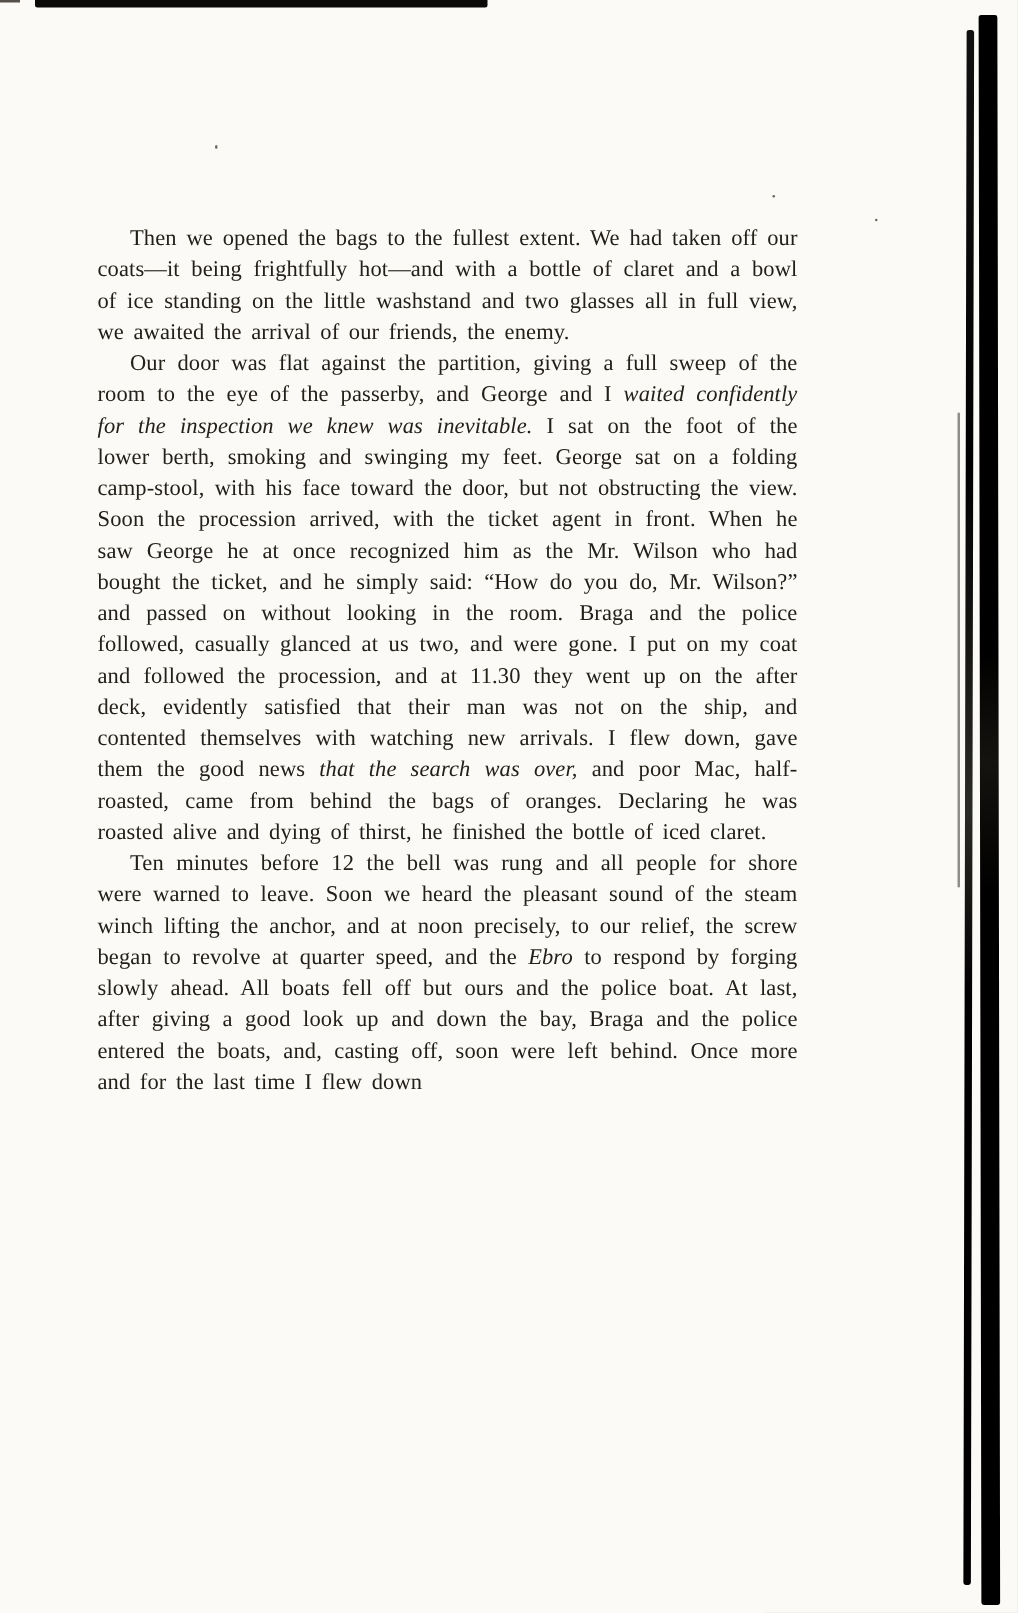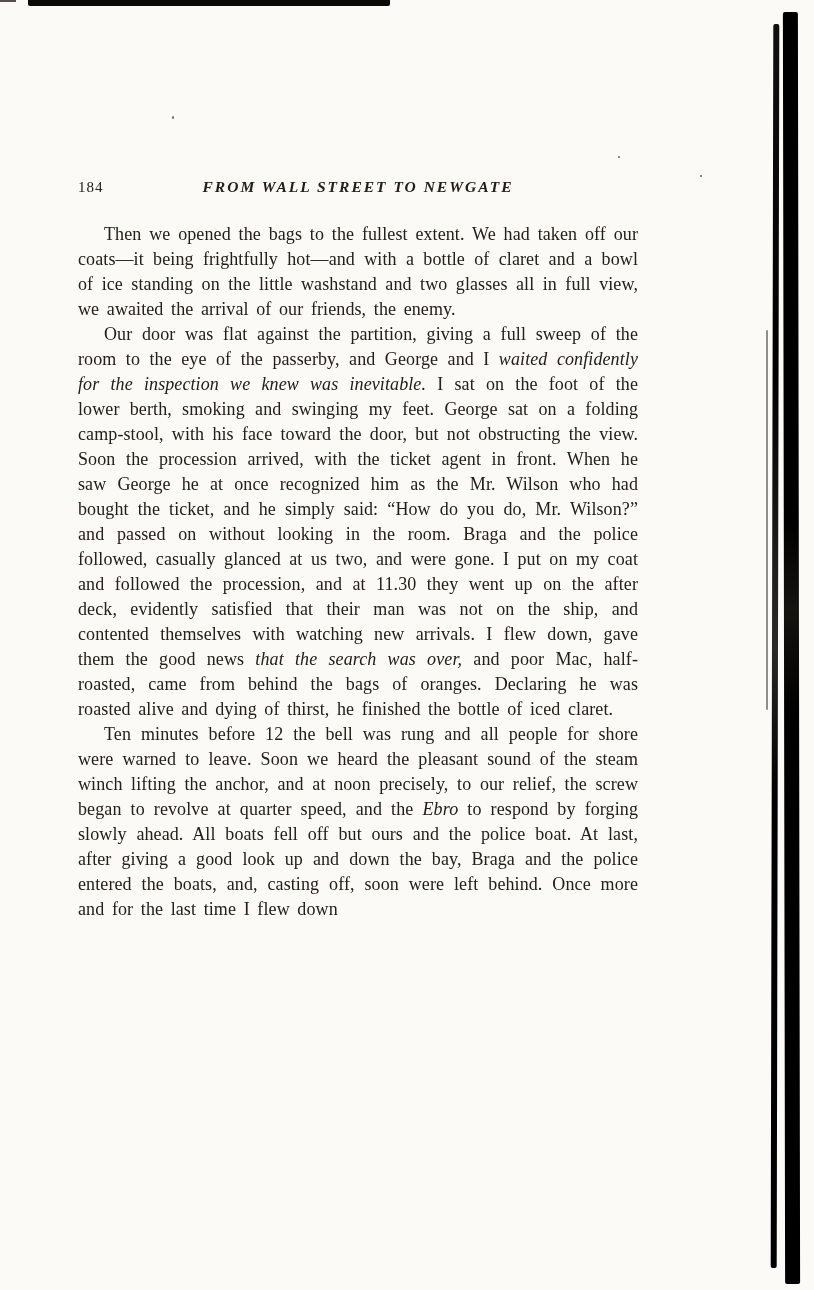--- a/index.html
+++ b/index.html
@@ -97,24 +97,20 @@
   <div class="artifact top-bar"></div>
   <div class="top-dashes"></div>
   <div class="artifact vbar vbar-a"></div>
   <div class="artifact vbar vbar-b"></div>
   <div class="artifact vbar vbar-c"></div>
   <div class="speck s1"></div>
   <div class="speck s2"></div>
   <div class="speck s3"></div>
 
   <div class="content">
-    <div class="header">
-      <span class="pagenum">184</span>
-      <span class="running">FROM WALL STREET TO NEWGATE</span>
-    </div>
     <div id="text-block">
         <p class="para indent"><span>Then we opened the bags to the fullest extent.  We had taken off our coats—it being frightfully hot—and with a bottle of claret and a bowl of ice standing on the little washstand and two glasses all in full view, we awaited the arrival of our friends, the enemy.</span></p>
         <p class="para indent"><span>Our door was flat against the partition, giving a full sweep of the room to the eye of the passerby, and George and I </span><span class="it">waited confidently for the inspection we knew was inevitable.</span><span>  I sat on the foot of the lower berth, smoking and swinging my feet.  George sat on a folding camp-stool, with his face toward the door, but not obstructing the view.  Soon the procession arrived, with the ticket agent in front.  When he saw George he at once recognized him as the Mr. Wilson who had bought the ticket, and he simply said: “How do you do, Mr. Wilson?” and passed on without looking in the room.  Braga and the police followed, casually glanced at us two, and were gone.  I put on my coat and followed the procession, and at 11.30 they went up on the after deck, evidently satisfied that their man was not on the ship, and contented themselves with watching new arrivals.  I flew down, gave them the good news </span><span class="it">that the search was over,</span><span> and poor Mac, half-roasted, came from behind the bags of oranges.  Declaring he was roasted alive and dying of thirst, he finished the bottle of iced claret.</span></p>
         <p class="para indent"><span>Ten minutes before 12 the bell was rung and all people for shore were warned to leave.  Soon we heard the pleasant sound of the steam winch lifting the anchor, and at noon precisely, to our relief, the screw began to revolve at quarter speed, and the </span><span class="it">Ebro</span><span> to respond by forging slowly ahead.  All boats fell off but ours and the police boat.  At last, after giving a good look up and down the bay, Braga and the police entered the boats, and, casting off, soon were left behind.  Once more and for the last time I flew down</span></p>
       </div>
   </div>
 
 </div>
 
 </body></html>

